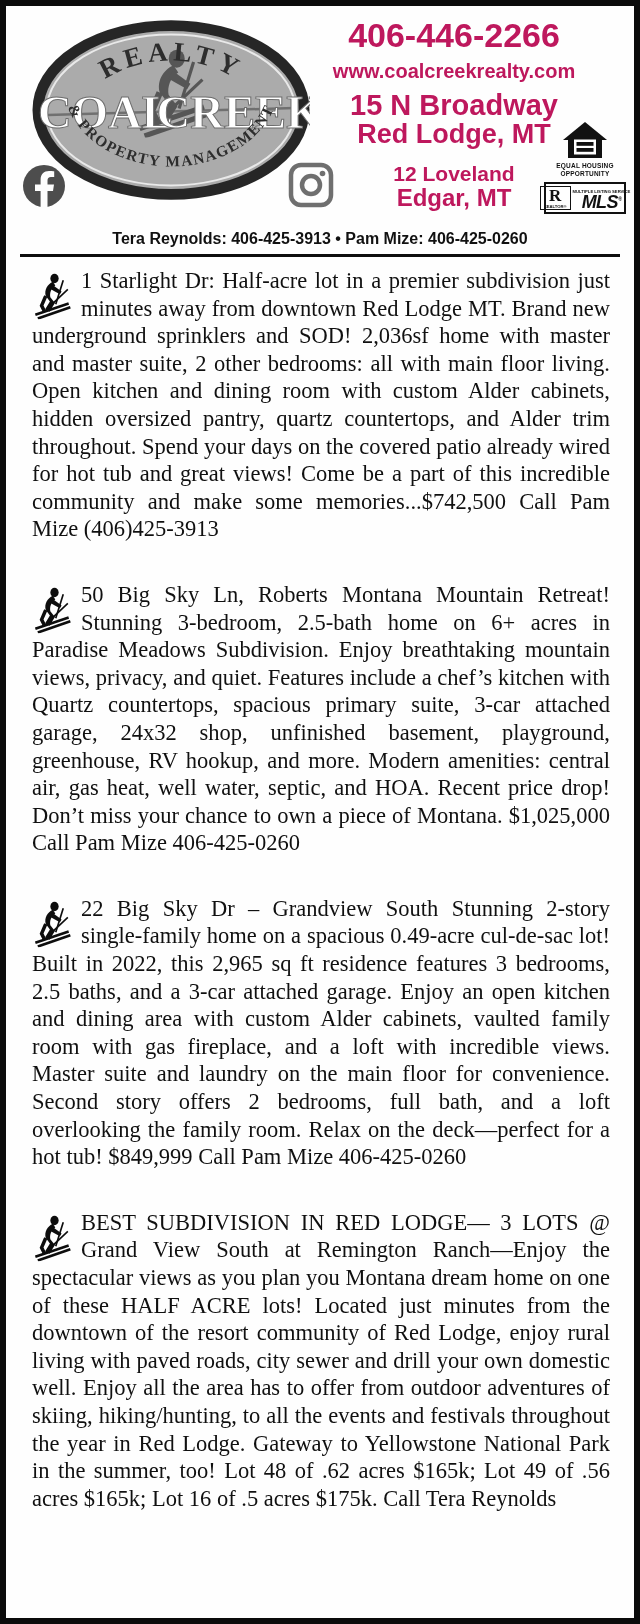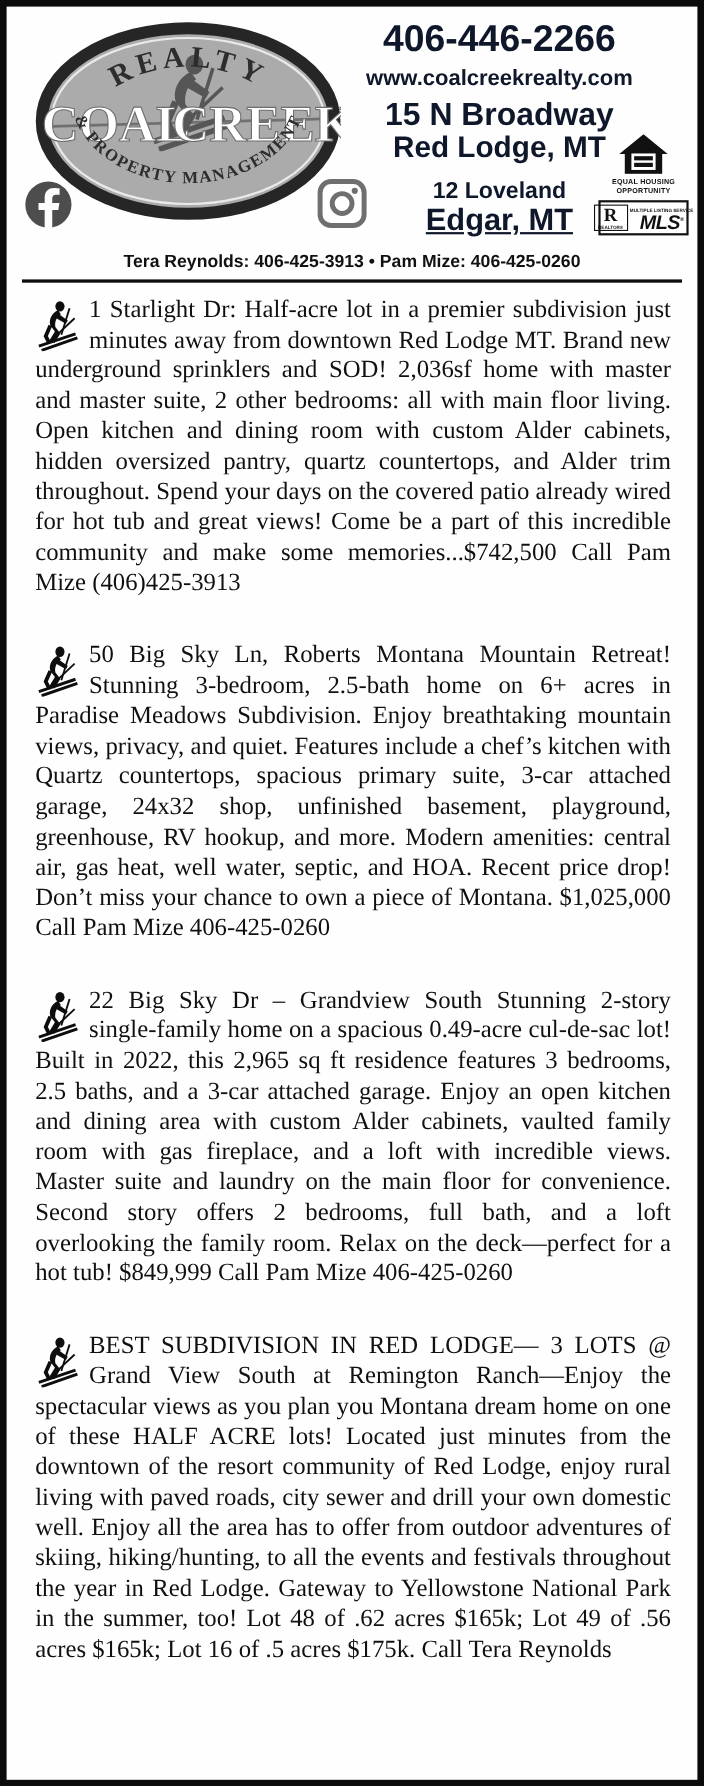--- a/index.html
+++ b/index.html
@@ -23,28 +23,28 @@
   .logo-wrap svg { width: 100%; height: 100%; display: block; }
 
   .fb-icon { position: absolute; left: 16px; top: 158px; width: 44px; height: 44px; }
   .ig-icon { position: absolute; left: 282px; top: 156px; width: 46px; height: 46px; }
 
   .contact {
     position: absolute; left: 322px; top: 12px; width: 252px;
     text-align: center;
     font-family: "Liberation Sans", sans-serif;
     font-weight: bold;
-    color: #0f172a;
+    color: #be185d;
   }
   .contact .phone   { font-size: 34px; line-height: 1.05; letter-spacing: 0px; }
   .contact .website { font-size: 20px; line-height: 1.15; margin-top: 6px; }
   .contact .addr1   { font-size: 29px; line-height: 1.05; margin-top: 7px; }
   .contact .addr1b  { font-size: 27px; line-height: 1.1; }
   .contact .addr2   { font-size: 21px; line-height: 1.05; margin-top: 13px; }
-  .contact .addr2b  { font-size: 28px; line-height: 1.1; text-decoration: underline; }
+  .contact .addr2b  { font-size: 24px; line-height: 1.1; }
 
   .badges {
     position: absolute; left: 538px; top: 116px; width: 82px;
     text-align: center;
     font-family: "Liberation Sans", sans-serif;
   }
   .eho-svg { width: 46px; height: 40px; display: block; margin: 0 auto; }
   .eho-caption { font-size: 6.5px; font-weight: bold; line-height: 1.2; letter-spacing: 0.2px; color: #111; }
   .rm-row { margin-top: 4px; display: flex; align-items: stretch; justify-content: center;
             border: 2px solid #111; background: #fff; padding: 2px; gap: 2px; }

